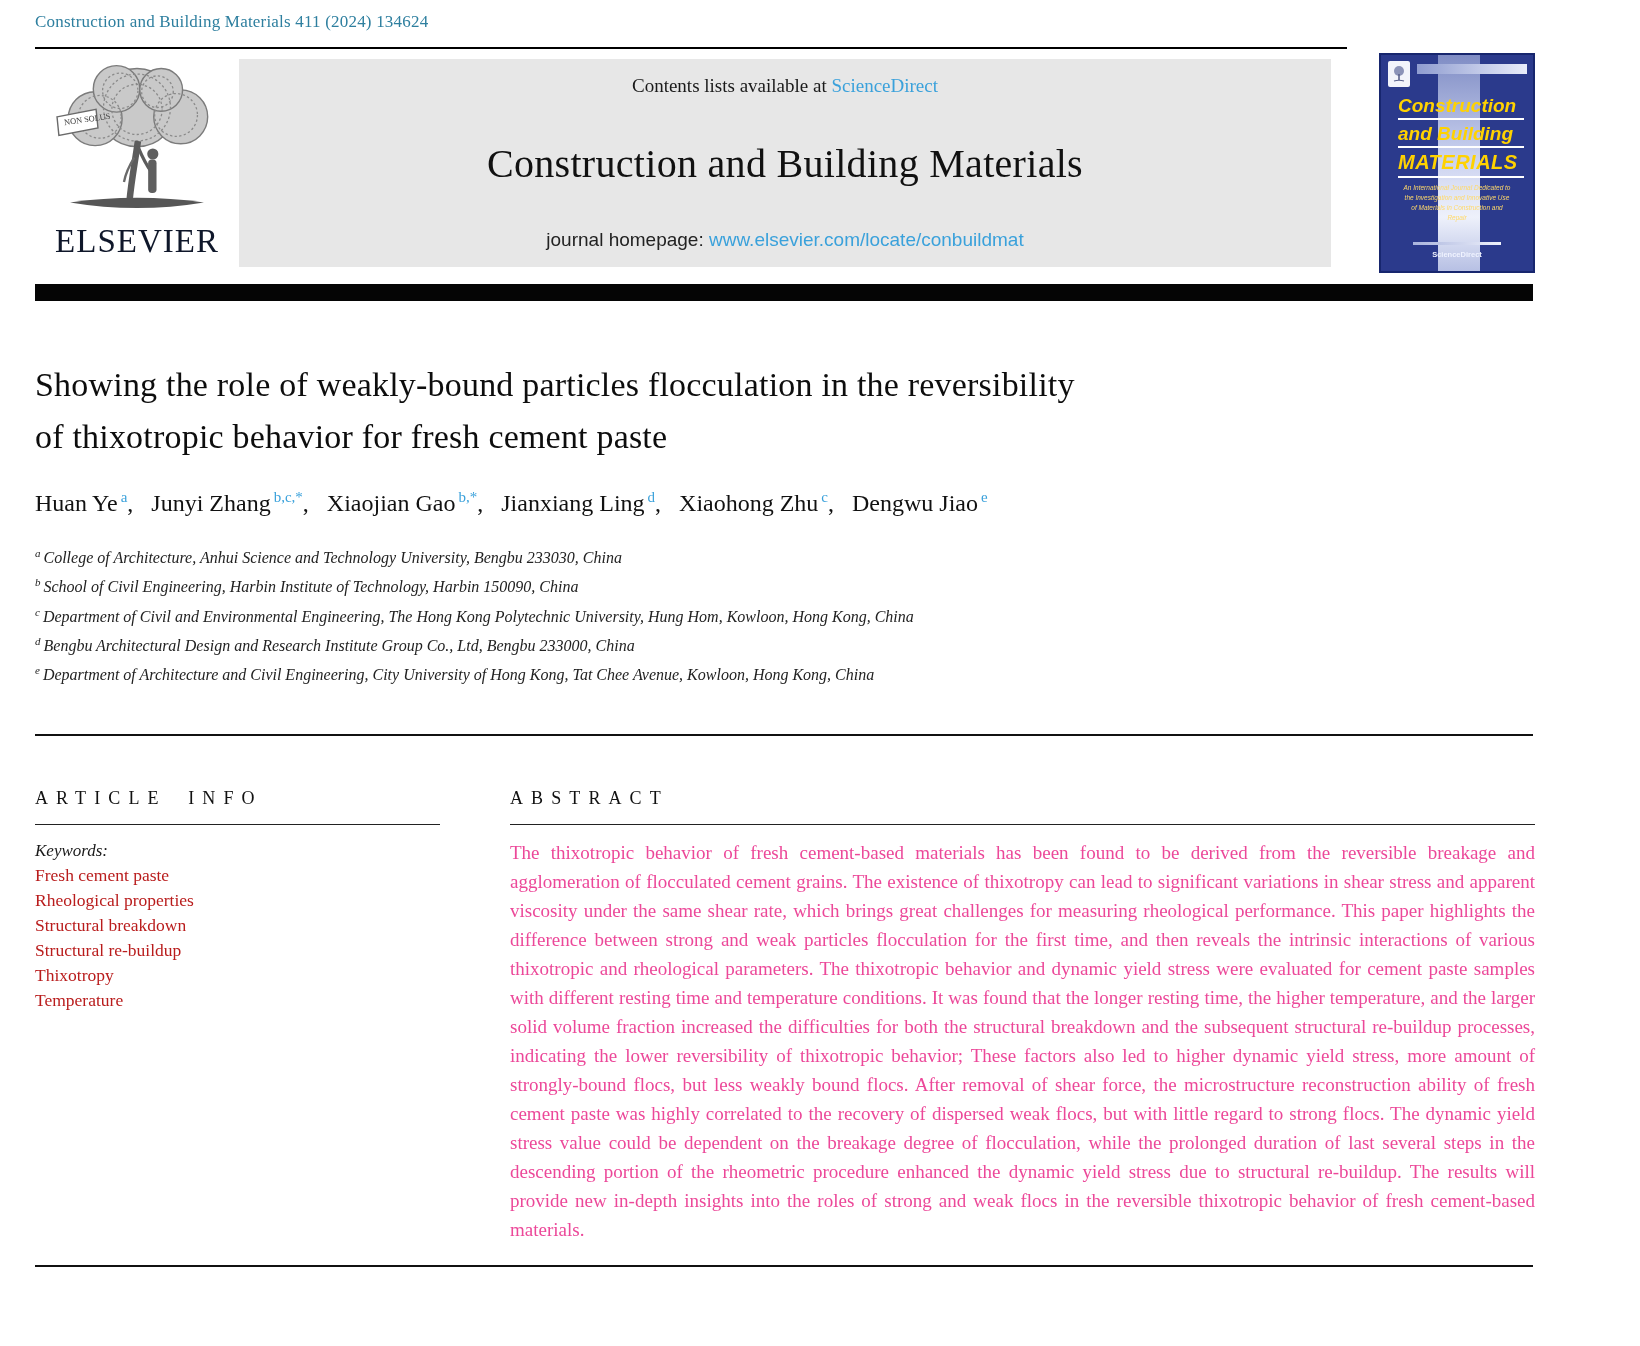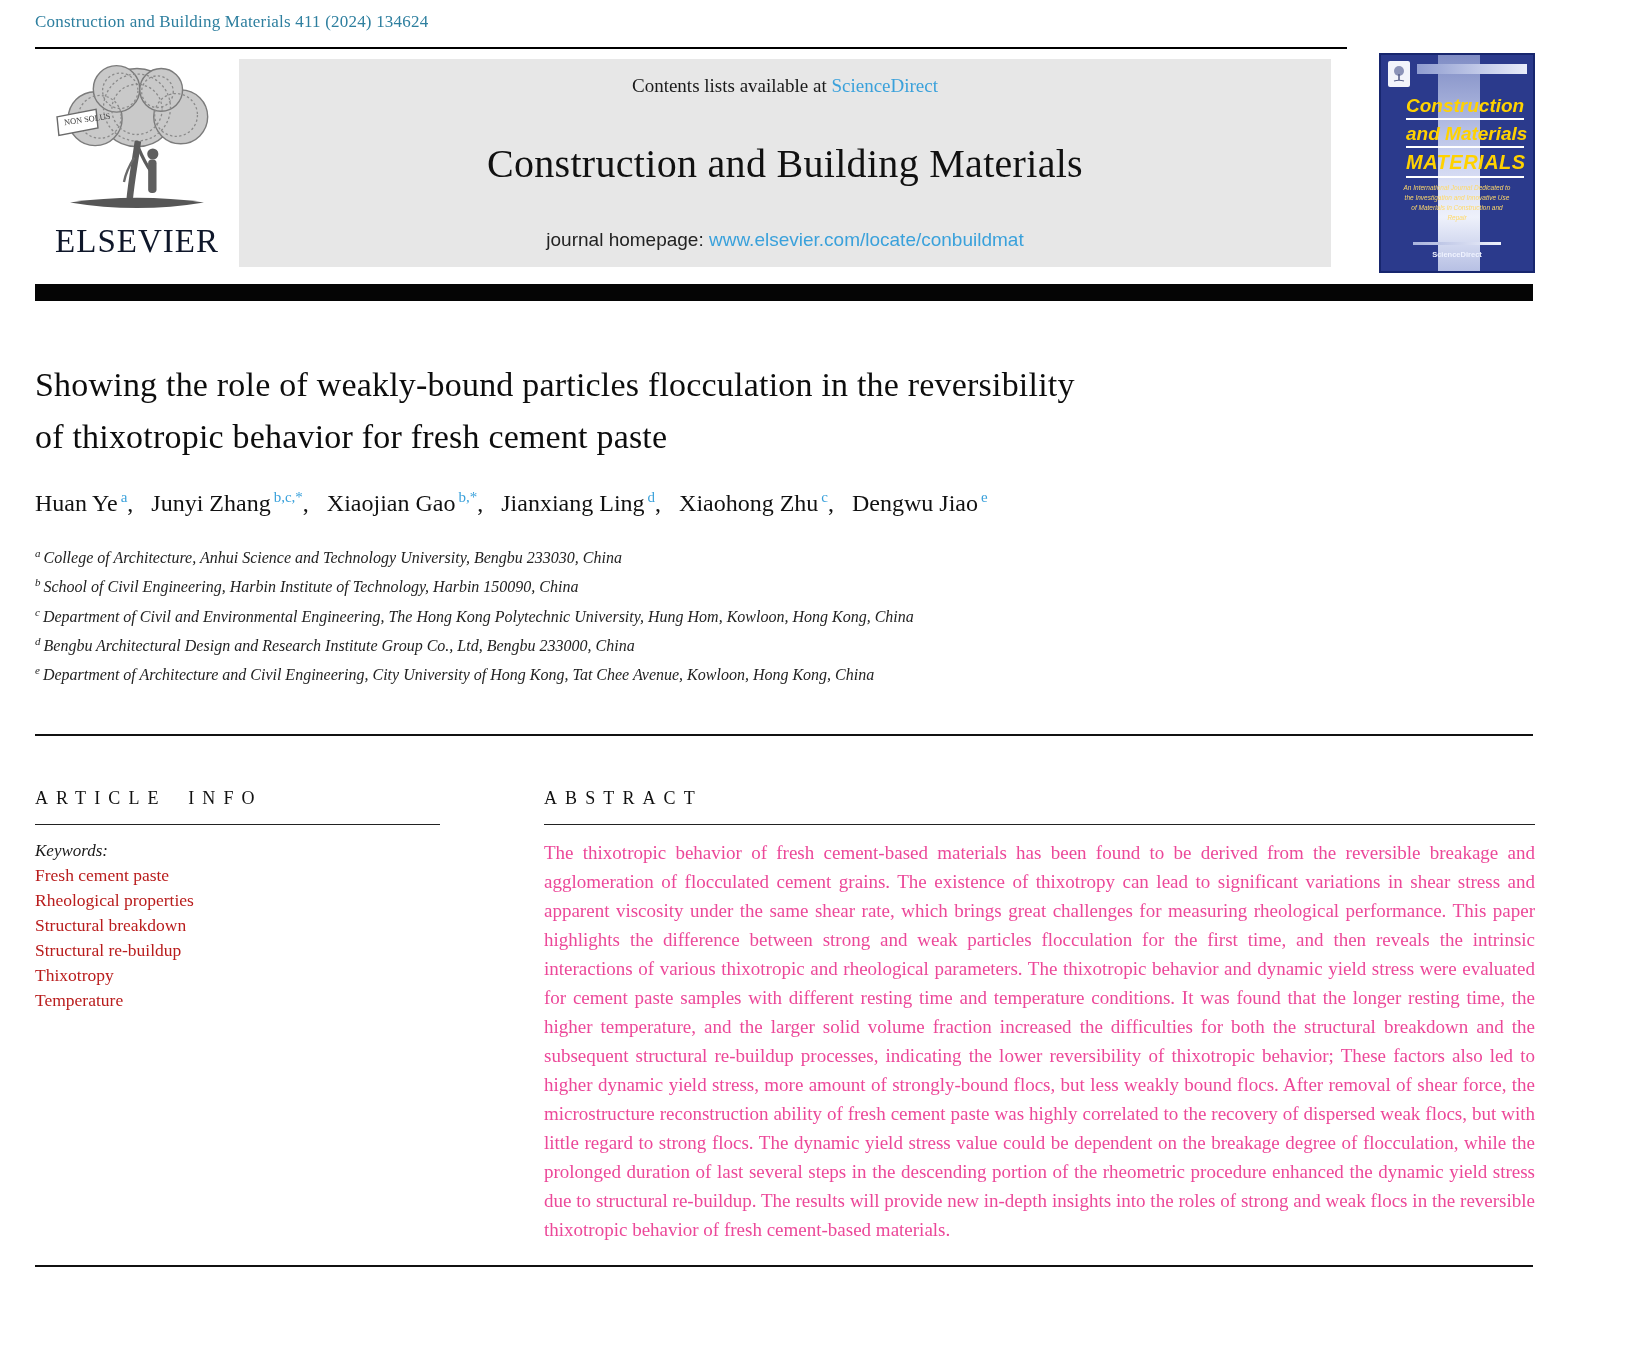--- a/index.html
+++ b/index.html
@@ -90,21 +90,21 @@
   }
   .cover-topbar {
     position: absolute; top: 9px; left: 36px; right: 6px; height: 10px;
     background: linear-gradient(90deg, #8f9cd0, #e8ecfa);
   }
   .mini-logo {
     position: absolute; top: 6px; left: 7px; width: 22px; height: 26px;
     background: #f2f4fb; border-radius: 2px;
     display: flex; align-items: center; justify-content: center;
   }
-  .cover-titles { position: absolute; top: 40px; left: 25px; right: 9px; }
+  .cover-titles { position: absolute; top: 40px; left: 17px; right: 9px; }
   .cover-t1, .cover-t2 {
     font-family: "Liberation Sans", sans-serif;
     font-style: italic; font-weight: bold;
     font-size: 19px; color: #ffd200;
     border-bottom: 2px solid #ffffff;
     padding-bottom: 1px; margin-bottom: 3px;
     white-space: nowrap;
   }
   .cover-t3 {
     font-family: "Liberation Sans", sans-serif;
@@ -163,21 +163,21 @@
     color: #222;
   }
   .affil-line sup { font-size: 11px; margin-right: 3px; }
 
   .mid-rule { width: 1498px; border-top: 2px solid #111; margin-top: 46px; }
 
   
   .columns {
     display: grid;
     grid-template-columns: 405px 1fr;
-    column-gap: 104px;
+    column-gap: 70px;
     padding-top: 52px;
   }
   .col-heading {
     font-size: 18px;
     letter-spacing: 0.45em;
     word-spacing: 0.5em;
     color: #111;
   }
   .heading-rule { border-top: 1.5px solid #222; margin-top: 15px; }
   .keywords-label {
@@ -249,21 +249,21 @@
       <div class="cover-topbar"></div>
       <div class="mini-logo">
         <svg width="14" height="18" viewBox="0 0 14 18">
           <circle cx="7" cy="6" r="5" fill="#8b93b8"></circle>
           <path d="M7 9 L7 15" stroke="#5a628c" stroke-width="1.6"></path>
           <path d="M2 16 Q7 14.5 12 16" stroke="#5a628c" stroke-width="1.2" fill="none"></path>
         </svg>
       </div>
       <div class="cover-titles">
         <div class="cover-t1">Construction</div>
-        <div class="cover-t2">and Materials</div>
+        <div class="cover-t2">and Building</div>
         <div class="cover-t3">MATERIALS</div>
       </div>
       <div class="cover-subtitle">An International Journal Dedicated to the Investigation and Innovative Use of Materials in Construction and Repair</div>
       <div class="cover-bottomline"></div>
       <div class="cover-footer">ScienceDirect</div>
     </div>
 
   </div>
 
   <div class="black-bar"></div>

